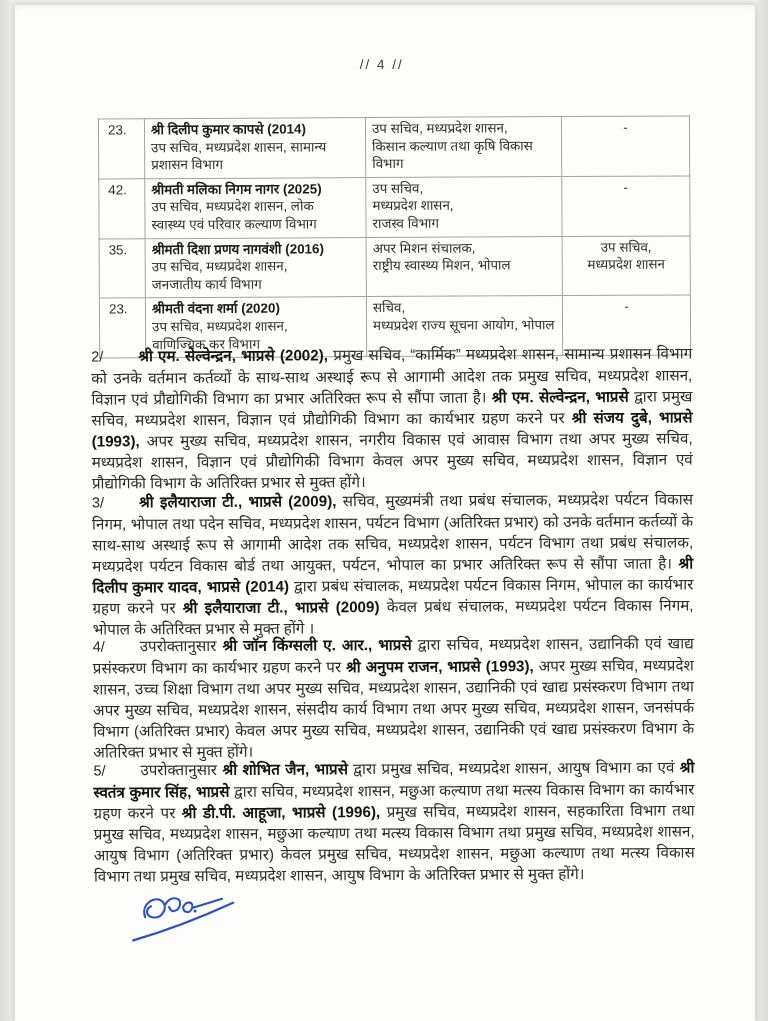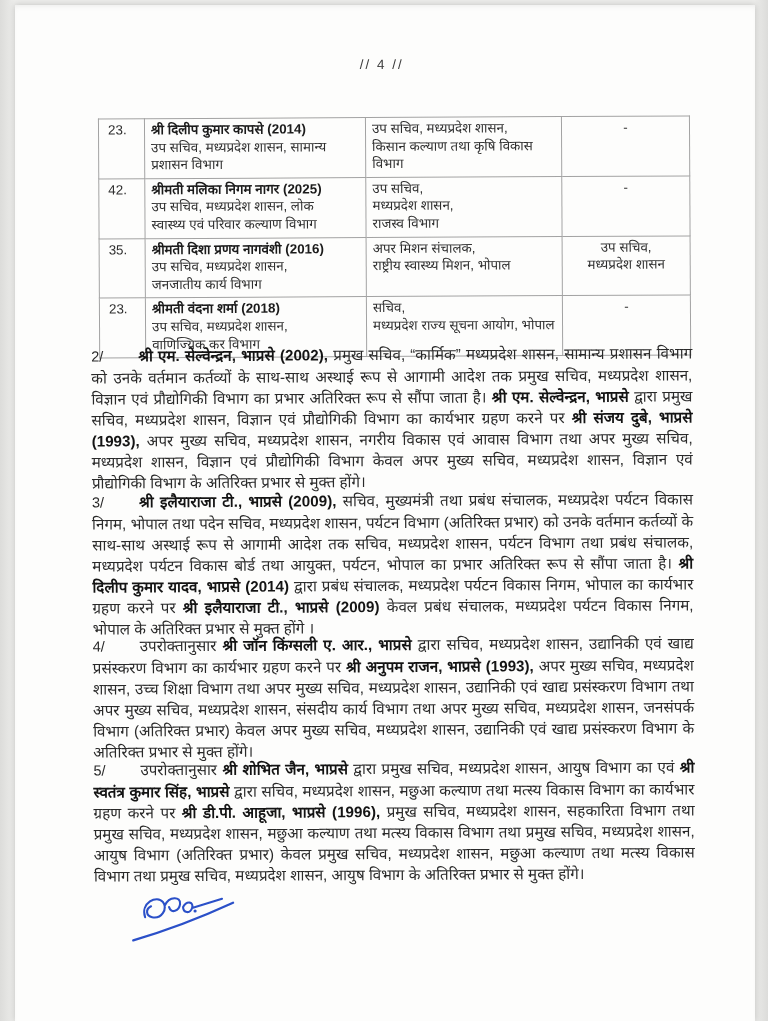--- a/index.html
+++ b/index.html
@@ -145,21 +145,21 @@
                 <div class="cell-line">राष्ट्रीय स्वास्थ्य मिशन, भोपाल</div>
               </td>
               <td class="cell-rem">
                 <div class="cell-line">उप सचिव,</div>
                 <div class="cell-line">मध्यप्रदेश शासन</div>
               </td>
             </tr>
             <tr>
               <td class="cell-sno">23.</td>
               <td class="cell-off">
-                <div class="officer-name cell-line">श्रीमती वंदना शर्मा (2018)</div>
+                <div class="officer-name cell-line">श्रीमती वंदना शर्मा (2020)</div>
                 <div class="cell-line">उप सचिव, मध्यप्रदेश शासन,</div>
                 <div class="cell-line">वाणिज्यिक कर विभाग</div>
               </td>
               <td class="cell-new">
                 <div class="cell-line">सचिव,</div>
                 <div class="cell-line">मध्यप्रदेश राज्य सूचना आयोग, भोपाल</div>
               </td>
               <td class="cell-rem">
                 <div class="cell-line">-</div>
               </td>

